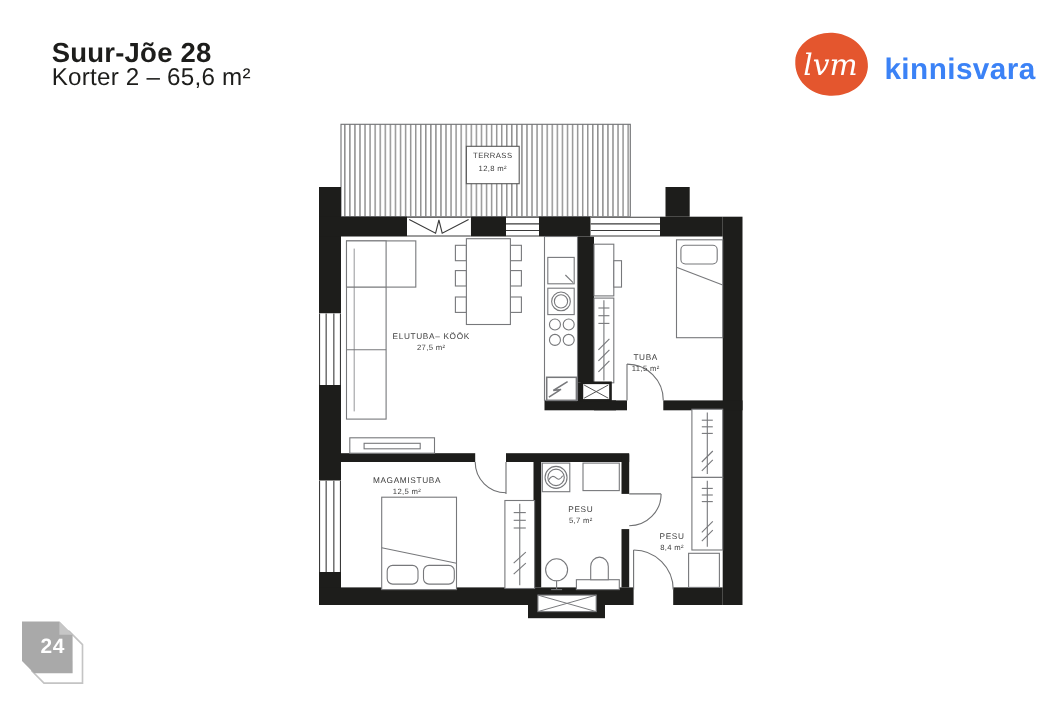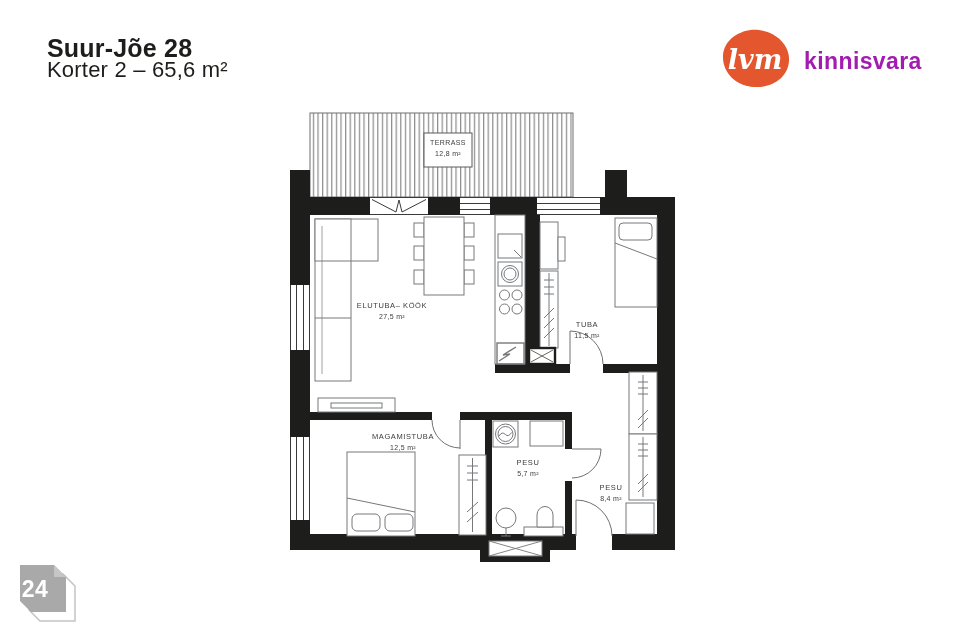--- a/index.html
+++ b/index.html
@@ -4,33 +4,33 @@
 <style>
   html,body{margin:0;padding:0;background:#fff;}
   body{width:960px;height:640px;position:relative;overflow:hidden;
        font-family:"Liberation Sans",sans-serif;color:#1d1d1b;}
   .abs{position:absolute;}
   
   .addr{left:47px;top:34px;font-size:25px;font-weight:700;letter-spacing:.2px;}
   .subt{left:47px;top:57px;font-size:22px;font-weight:400;letter-spacing:.2px;}
   
   .logo-mark-text{left:718px;top:44px;width:74px;text-align:center;
-       font-family:"DejaVu Serif","Liberation Serif",serif;font-style:italic;font-weight:700;
+       font-family:"DejaVu Serif","Liberation Serif",serif;font-style:italic;font-weight:400;
        font-size:27px;color:#fff;}
-  .logo-name{left:804px;top:48px;font-size:23px;font-weight:700;letter-spacing:.4px;color:#a21caf;}
+  .logo-name{left:804px;top:48px;font-size:27px;font-weight:700;letter-spacing:.4px;color:#3b82f6;}
   
   svg.plan{left:0;top:0;}
   
   .room-label{transform:translate(-50%,0);text-align:center;color:#3c3c3c;white-space:nowrap;line-height:1;}
   .room-label .nm{display:block;font-size:7.5px;font-weight:500;letter-spacing:.6px;}
   .room-label .ar{display:block;font-size:7px;margin-top:3.5px;letter-spacing:.3px;}
   .room-label.small .nm{font-size:7px;letter-spacing:.4px;}
   
-  .badge-num{left:7px;top:566px;width:56px;height:46px;display:flex;align-items:center;justify-content:center;
-       font-size:23px;font-weight:700;color:#fff;letter-spacing:.5px;}
+  .badge-num{left:20px;top:566px;width:56px;height:46px;display:flex;align-items:center;justify-content:center;
+       font-size:19px;font-weight:700;color:#fff;letter-spacing:.5px;}
 </style>
 </head>
 <body>
 
 <div class="abs addr">Suur-Jõe 28</div>
 <div class="abs subt">Korter 2 – 65,6 m²</div>
 
 <svg class="abs" style="left:718px;top:28px" width="76" height="62" viewBox="0 0 76 62">
   <path d="M41,2 C58,4 72,17 71,33 C70,49 55,60 36,59 C18,58 4,45 5,27 C6,11 24,0 41,2 Z" fill="#e4562e"></path>
 </svg>
@@ -277,21 +277,21 @@
   <span class="ar">12,8 m²</span>
 </div>
 <div class="abs room-label" style="left:392px;top:302px">
   <span class="nm">ELUTUBA– KÖÖK</span>
   <span class="ar">27,5 m²</span>
 </div>
 <div class="abs room-label" style="left:587px;top:321px">
   <span class="nm">TUBA</span>
   <span class="ar">11,5 m²</span>
 </div>
-<div class="abs room-label" style="left:403px;top:433px">
+<div class="abs room-label" style="left:370px;top:433px">
   <span class="nm">MAGAMISTUBA</span>
   <span class="ar">12,5 m²</span>
 </div>
 <div class="abs room-label" style="left:528px;top:459px">
   <span class="nm">PESU</span>
   <span class="ar">5,7 m²</span>
 </div>
 <div class="abs room-label" style="left:611px;top:484px">
   <span class="nm">PESU</span>
   <span class="ar">8,4 m²</span>

